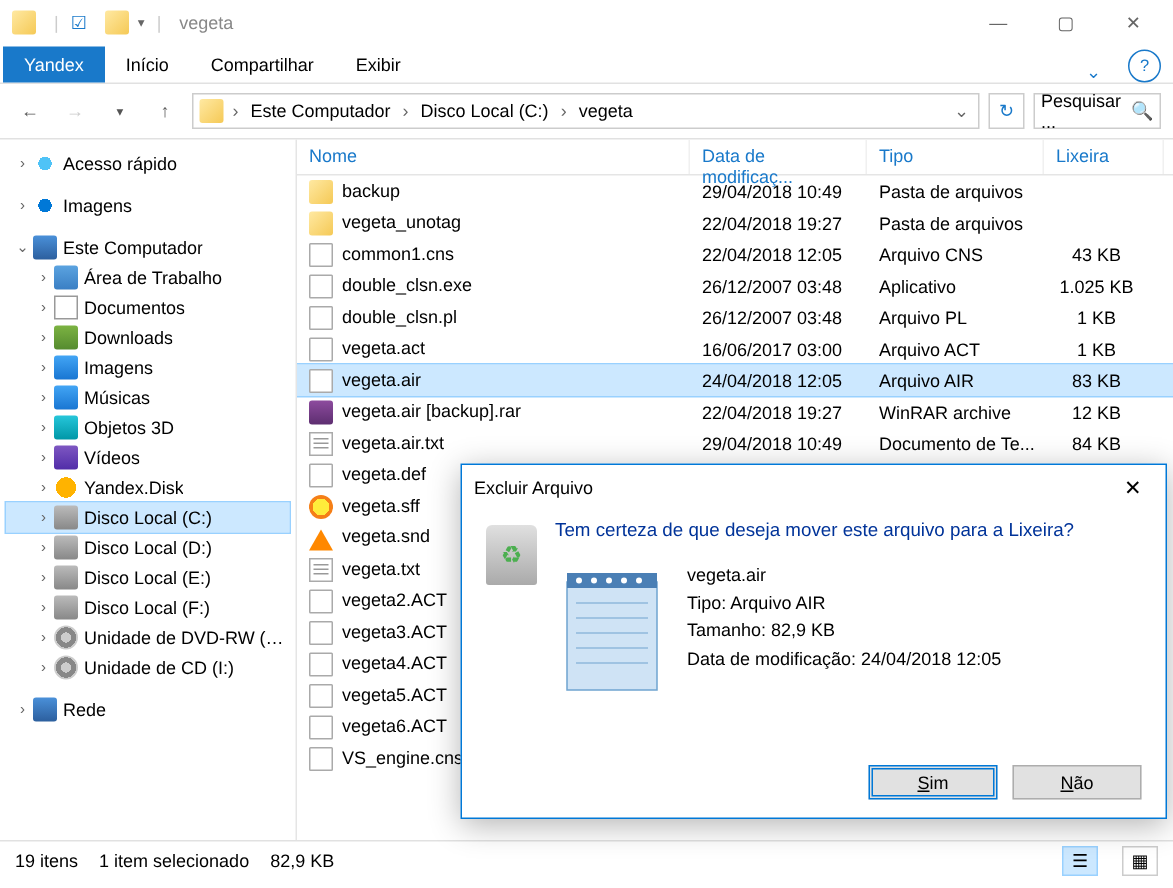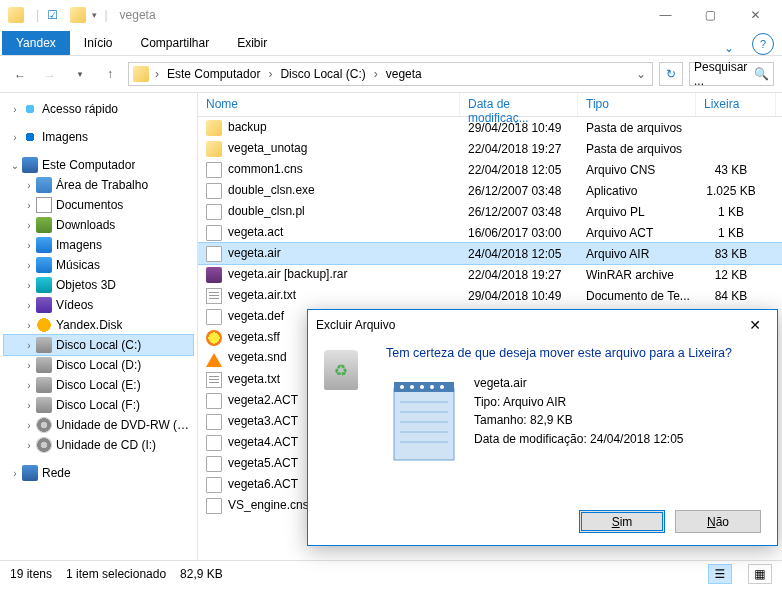--- a/index.html
+++ b/index.html
@@ -66,21 +66,21 @@
 .row .c-name{display:flex;align-items:flex-start;padding-left:8px}
 .row .ficon{width:16px;height:16px;margin-right:6px;flex-shrink:0}
 .row .c-size{text-align:center;padding-right:10px}
 .status{height:26px;border-top:1px solid #e1e1e1;display:flex;align-items:center;padding:0 10px;gap:14px;color:#1979ca}
 .status .spacer{flex:1}
 .status .viewbtn{width:24px;height:20px;border:1px solid #ccc;display:flex;align-items:center;justify-content:center;margin-left:2px}
 .status .viewbtn.active{background:#cce8ff;border-color:#99d1ff}
 .dialog{position:absolute;left:307px;top:309px;width:471px;height:237px;background:#fff;border:1px solid #0078d7;box-shadow:0 4px 20px rgba(0,0,0,.3)}
 .dialog .dtitle{height:30px;display:flex;align-items:center;padding:0 8px}
 .dialog .dtitle .x{margin-left:auto;font-size:14px;padding:4px 8px}
-.dialog .dbody{padding:6px 16px 10px;display:flex;gap:28px}
+.dialog .dbody{padding:6px 16px 10px;display:flex;gap:12px}
 .dialog .trash{width:34px;height:40px;background:linear-gradient(#e0e0e0,#aaa);border-radius:4px 4px 2px 2px;position:relative;margin-top:4px}
 .dialog .trash::before{content:"♻";position:absolute;left:50%;top:50%;transform:translate(-50%,-50%);color:#4caf50;font-size:16px}
 .dialog .msg{flex:1}
 .dialog .q{color:#003399;font-size:12.5px;margin-bottom:14px}
 .dialog .fileinfo{display:flex;gap:12px}
 .dialog .notepad{width:76px;height:90px}
 .dialog .meta div{line-height:1.55}
 .dialog .dbtns{position:absolute;bottom:12px;right:16px;display:flex;gap:10px}
 .dialog .dbtn{min-width:86px;height:23px;border:1px solid #adadad;background:#e1e1e1;display:flex;align-items:center;justify-content:center}
 .dialog .dbtn.default{border:1px solid #0078d7;outline:1px solid #0078d7;outline-offset:-3px}

